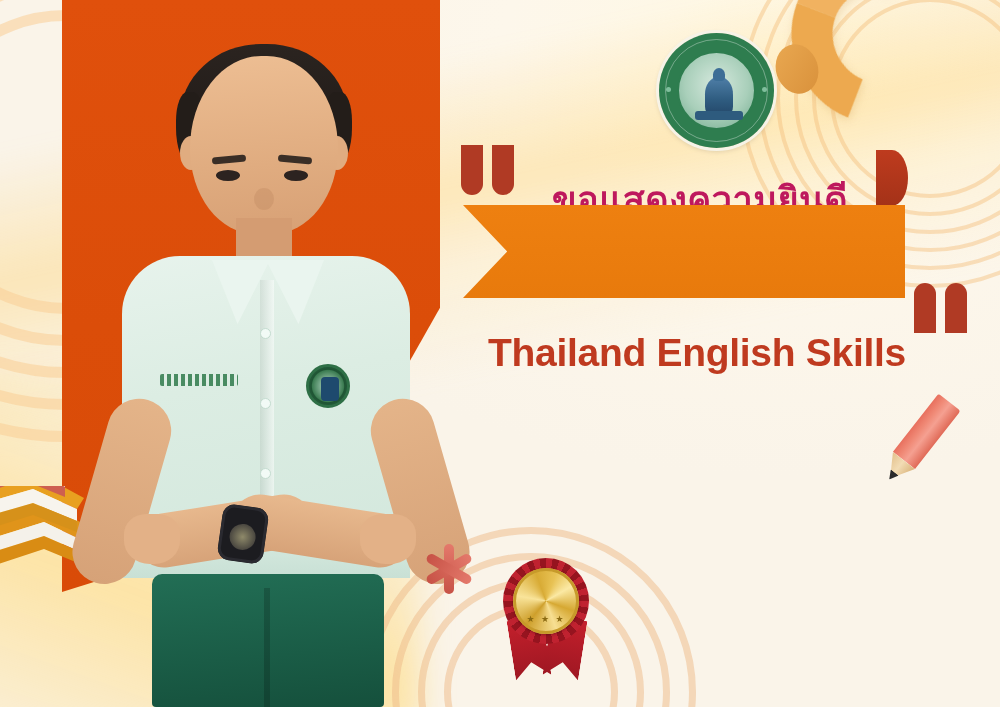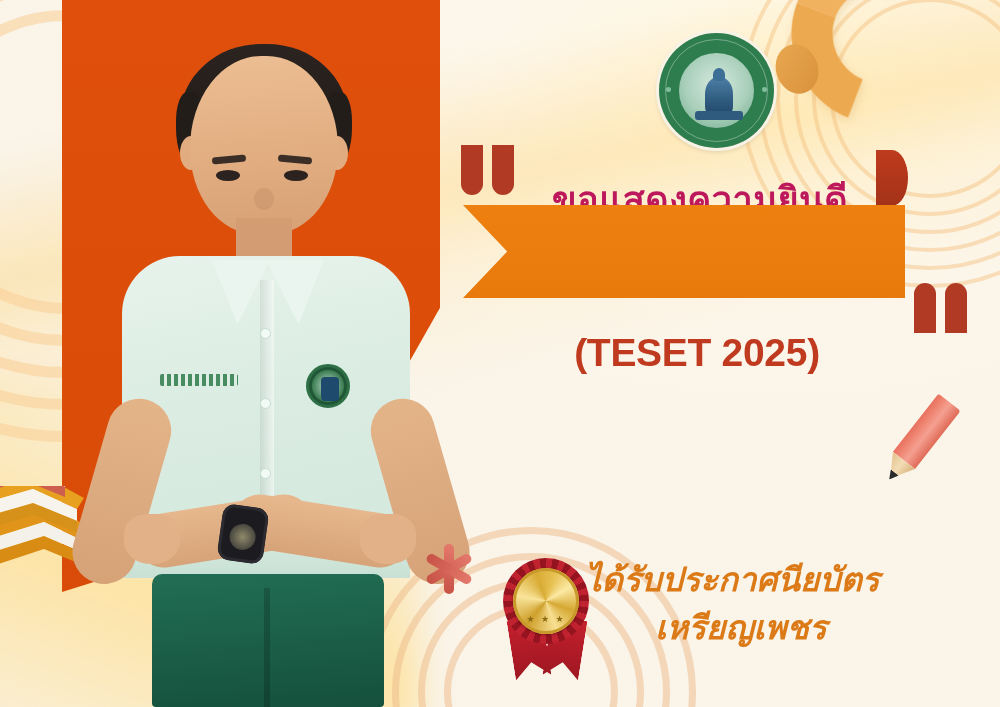--- a/index.html
+++ b/index.html
@@ -522,21 +522,21 @@
 
   <div id="banner-tab"></div>
   <div id="banner"></div>
 
   <div class="quote" id="quote-close">
     <span></span>
       <span></span>
   </div>
 
   <div id="title">
-    <div>(TESET 2025)</div>
+    <div>Thailand English Skills</div>
   </div>
 
   <div id="pencil">
     <div class="body"></div>
     <div class="wood"></div>
     <div class="tip"></div>
   </div>
 
   <div id="asterisk">
     <i></i>
@@ -545,18 +545,14 @@
   </div>
 
   <div id="medal">
     <div class="ribbon-l"></div>
     <div class="ribbon-r"></div>
     <div class="rosette"></div>
     <div class="coin"></div>
     <div class="stars">★ ★ ★</div>
   </div>
 
-  <div id="award-text">
-    <div class="l1">ได้รับประกาศนียบัตร</div>
-    <div class="l2">เหรียญเพชร</div>
-  </div>
 
 </div>
 
 </body></html>

